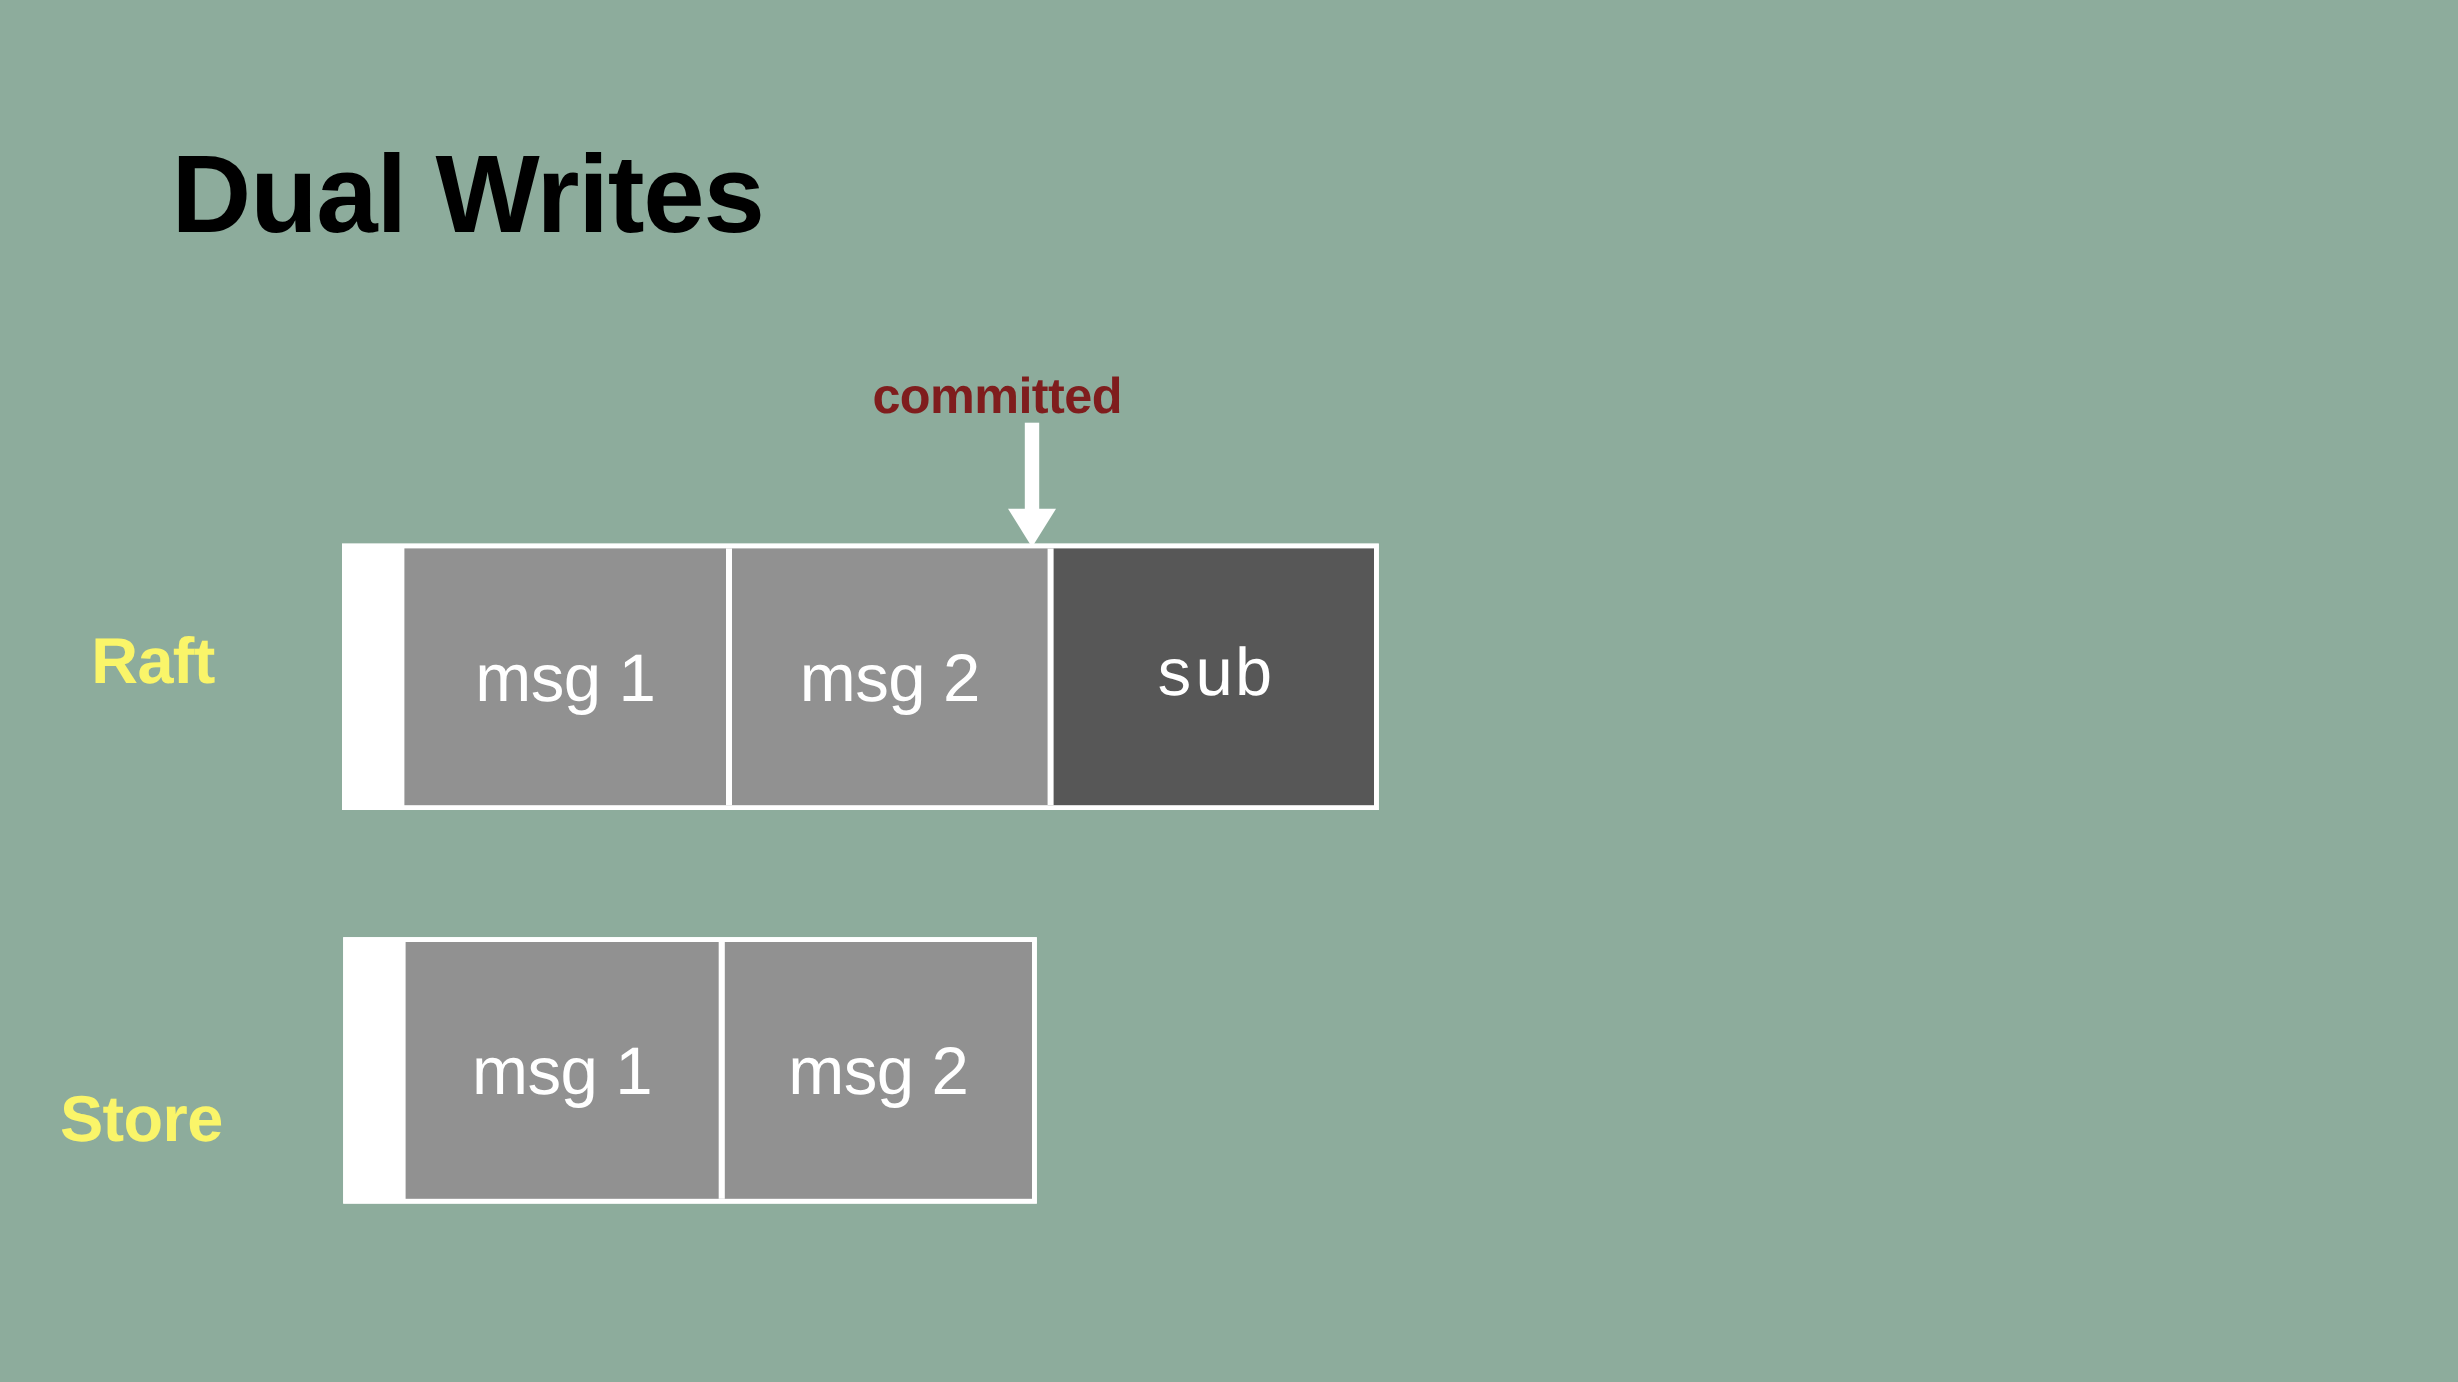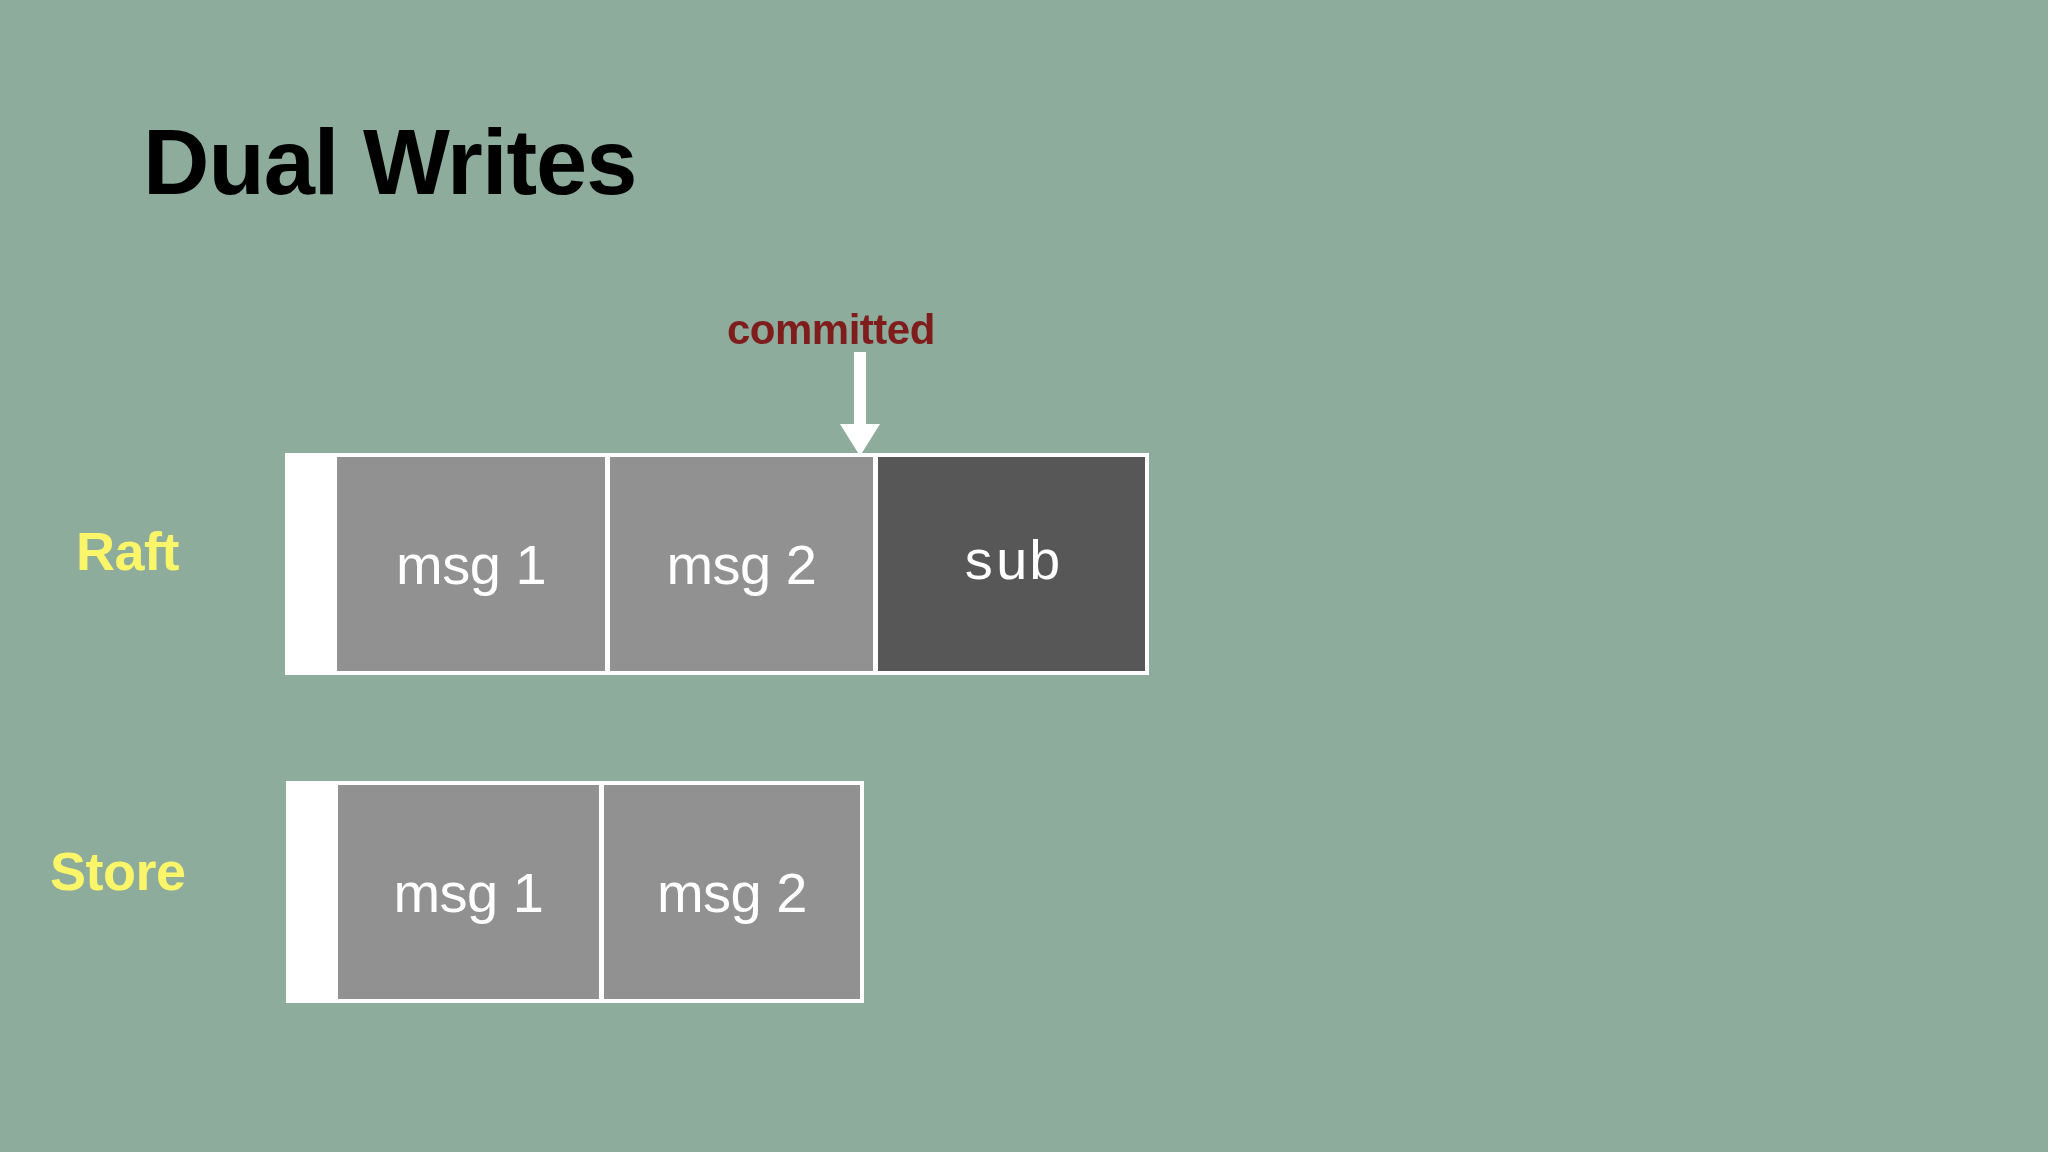--- a/index.html
+++ b/index.html
@@ -60,21 +60,21 @@
   
   .row-label {
     position: absolute;
     font-size: 54px;
     font-weight: bold;
     color: #faf569;
     white-space: nowrap;
     letter-spacing: -0.5px;
   }
   .row-label.raft  { left: 76px;  top: 520px; }
-  .row-label.store { left: 50px;  top: 840px; text-align: center; }
+  .row-label.store { left: 50px;  top: 902px; text-align: center; }
 
   
   .log-table {
     position: absolute;
     display: flex;
     background: #ffffff;
     border: 4px solid #ffffff;
     box-sizing: border-box;
     padding-left: 48px;
   }

